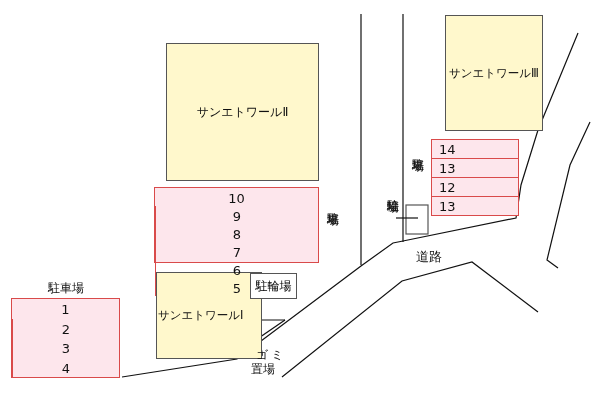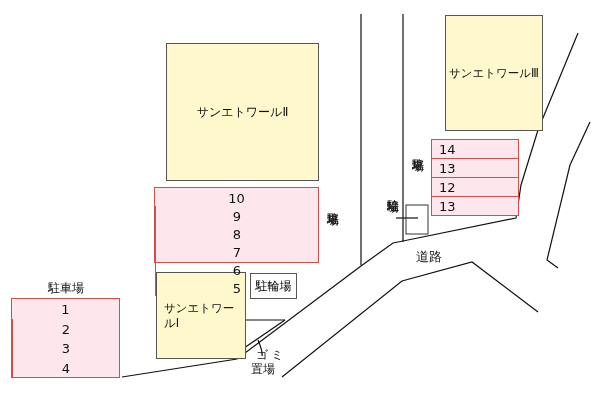--- a/index.html
+++ b/index.html
@@ -45,21 +45,21 @@
 
       <rect x="406" y="205" width="22" height="29" stroke="#555"></rect>
       <line x1="396" y1="218" x2="418" y2="218"></line>
     </g>
   </svg>
 
   <div class="building" style="left:142px;top:43px;width:153px;height:138px">
     <span>サンエトワールⅡ</span>
   </div>
 
-  <div class="building" style="left:132px;top:272px;width:90px;height:87px;font-size:11.5px;justify-content:flex-start;padding-left:7px">
+  <div class="building" style="left:132px;top:272px;width:106px;height:87px;font-size:11.5px;justify-content:flex-start;padding-left:1px">
     <span>サンエトワールⅠ</span>
   </div>
 
   <div class="building" style="left:421px;top:15px;width:98px;height:116px;font-size:11.5px">
     <span>サンエトワールⅢ</span>
   </div>
 
   <div class="lot h" style="left:154px;top:187px;width:165px;height:76px">
     <div class="stall">10</div>
     <div class="stall">9</div>

